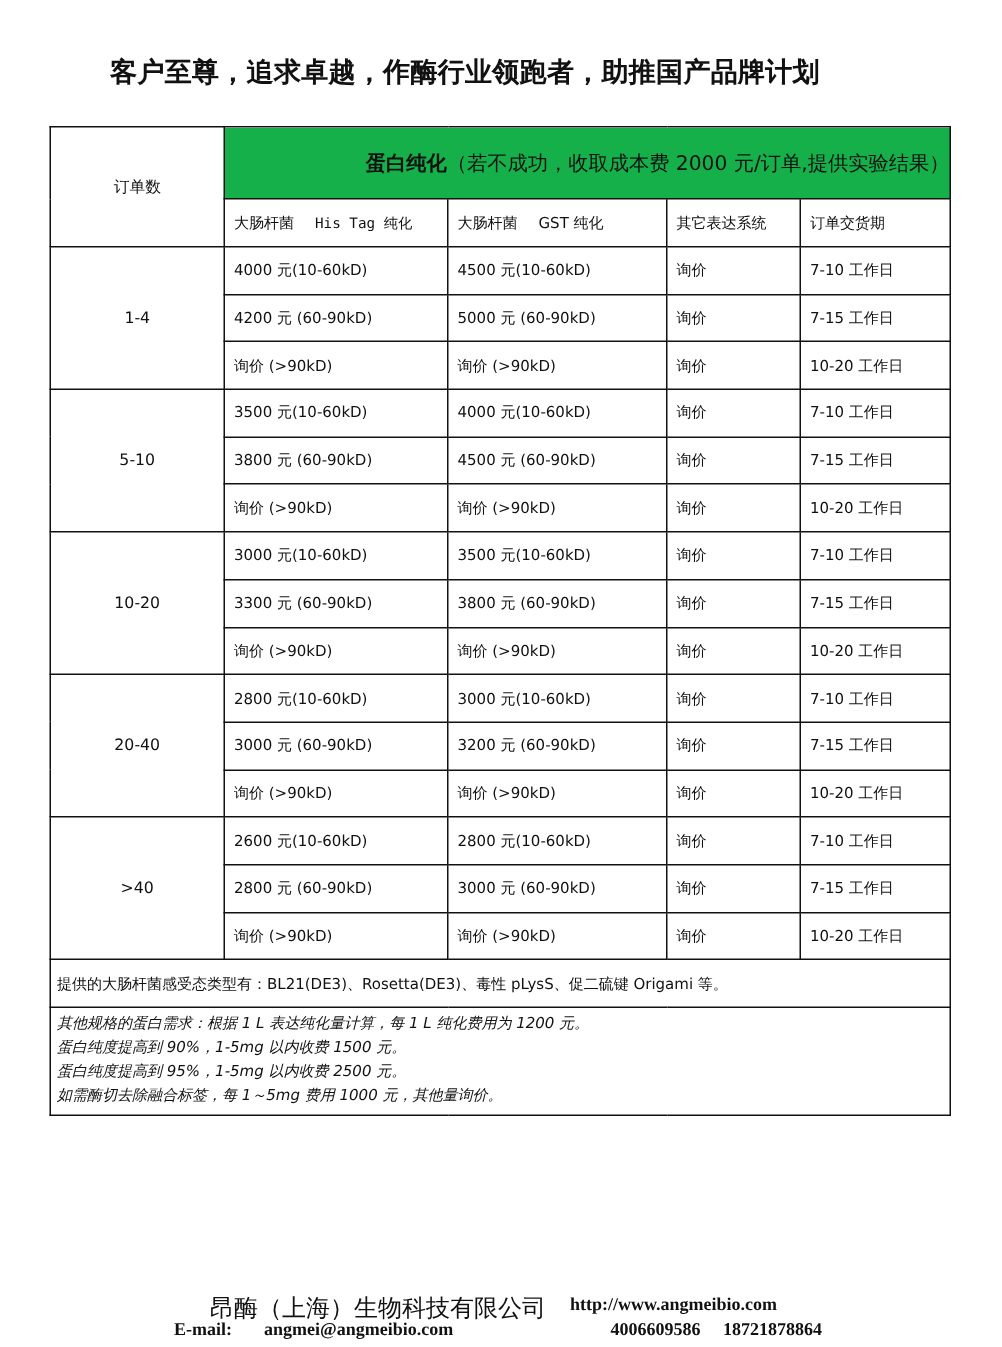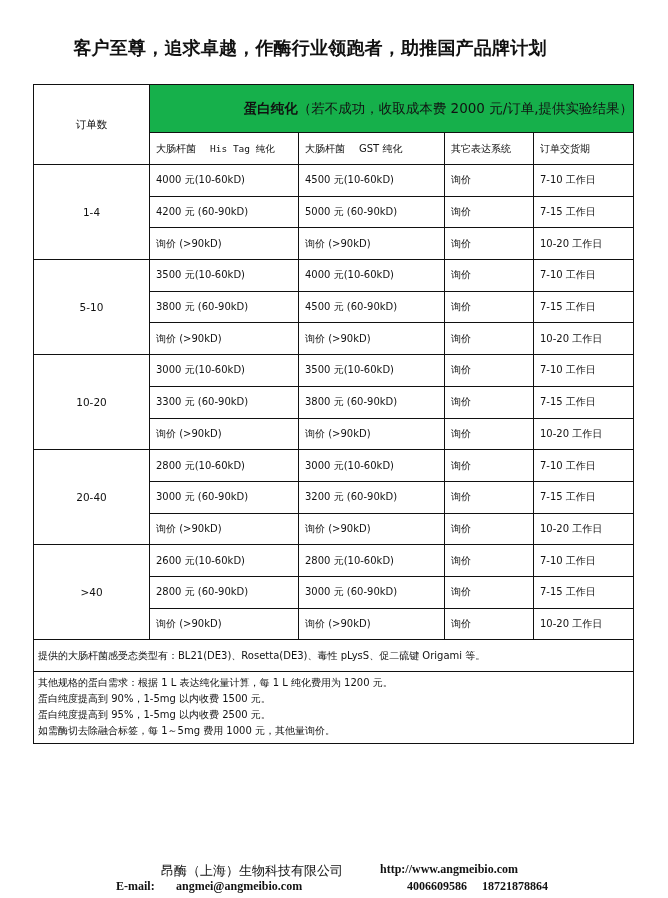--- a/index.html
+++ b/index.html
@@ -11,26 +11,26 @@
                 border-collapse: collapse; table-layout: fixed; font-size: 10px; }
   table.price td { border: 1px solid #111; padding: 0 0 0 6px; height: 30.7px;
                    vertical-align: middle; white-space: nowrap; overflow: hidden; }
   table.price td.qty { text-align: center; padding: 0; font-size: 10.5px; }
   table.price td.green { background: #16b04b; height: 47px; text-align: right;
                          font-size: 13.5px; padding: 0; }
   table.price td.green b { font-weight: bold; }
   table.price td.sub { height: 31px; font-size: 10px; }
   table.price td.note { height: 31px; font-size: 10px; padding-left: 4px; }
   table.price td.notes { height: auto; padding: 3px 16px 4px 4px; font-size: 10px;
-                         vertical-align: top; }
+                         vertical-align: top; font-style: italic; }
   .notes-line { line-height: 15.8px; }
   .footer { position: absolute; left: 0; top: 860px; width: 668px;
             font-family: "Liberation Serif", "DejaVu Serif", serif; font-size: 12px; }
   .footer .f { position: absolute; white-space: nowrap; }
-  .f-company { left: 140px; top: 2px; font-family: "DejaVu Sans", sans-serif; font-size: 13px; margin-left: 21px; }
+  .f-company { left: 140px; top: 2px; font-family: "DejaVu Sans", sans-serif; font-size: 16px; }
   .f-url { left: 380px; top: 2px; font-weight: bold; }
   .f-email-label { left: 116px; top: 19px; font-weight: bold; }
   .f-email { left: 176px; top: 19px; font-weight: bold; }
   .f-phone-label { left: 362px; top: 19px; font-weight: bold; margin-top: 33px; }
   .f-phone1 { left: 407px; top: 19px; font-weight: bold; }
   .f-phone2 { left: 482px; top: 19px; font-weight: bold; }
   .sp { display: inline-block; width: 14px; }
 </style>
 </head>
 <body>

